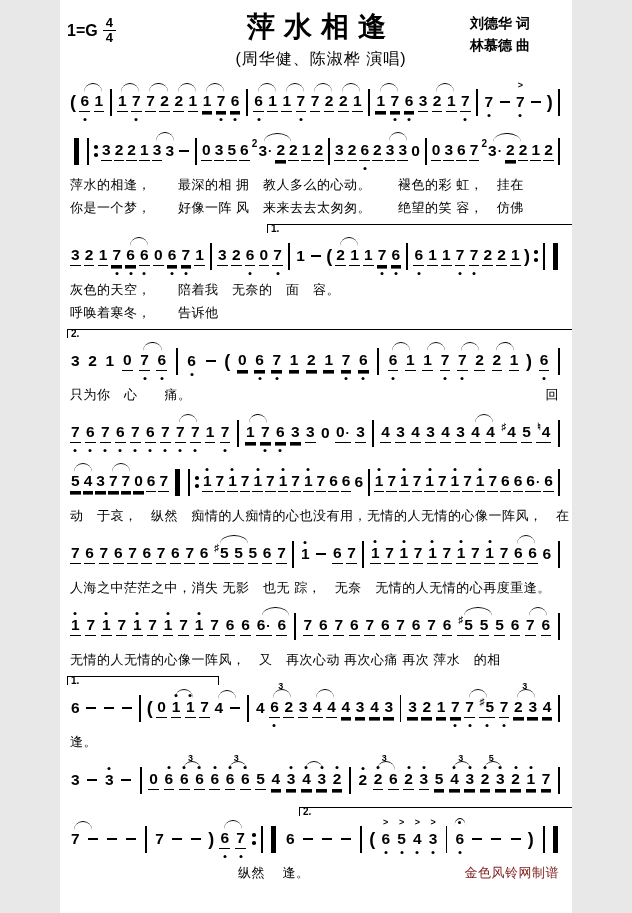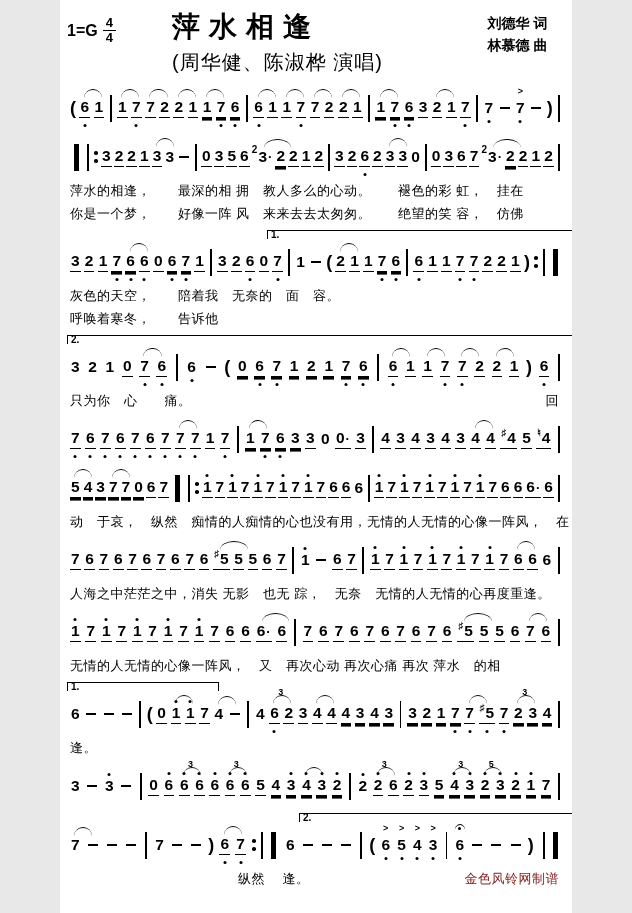--- a/index.html
+++ b/index.html
@@ -4,24 +4,24 @@
 <style>
   html,body{margin:0;padding:0;background:#e8e8e8}
   .page{width:512px;height:913px;background:#fff;color:#000;margin:0 auto;
         font-family:"Liberation Sans",sans-serif;box-sizing:border-box;
         padding:8px 7px 0 7px;overflow:hidden;position:relative}
   
   .header{display:flex;justify-content:space-between;align-items:flex-start;margin-bottom:10px}
   .key-time{width:105px;display:flex;align-items:center;gap:5px;font-size:16px;font-weight:bold;padding-top:8px}
   .ts{display:inline-flex;flex-direction:column;align-items:center;font-size:13px;line-height:1.1;font-weight:bold}
   .ts .tstop{border-bottom:1.6px solid #000;padding:0 3px}
-  .title-wrap{flex:1;text-align:left}
+  .title-wrap{flex:1;text-align:center}
   .title{font-size:28px;font-weight:bold;letter-spacing:9px}
-  .performers{font-size:20px;margin-top:3px;letter-spacing:1px}
-  .credits{width:95px;text-align:center;font-size:14px;font-weight:bold;line-height:1.6;padding-top:4px}
+  .performers{font-size:16px;margin-top:3px;letter-spacing:1px}
+  .credits{width:95px;text-align:left;font-size:14px;font-weight:bold;line-height:1.6;padding-top:4px}
   
   .system{position:relative;margin-bottom:5px}
   .volta{border-top:1.7px solid #000;border-left:1.7px solid #000;border-right:1.7px solid #000;
          height:9px;position:relative;box-sizing:border-box;margin-bottom:1px}
   .volta-label{position:absolute;top:-1px;left:3px;font-size:10px;font-weight:bold;line-height:1}
   .notes-row{display:flex;justify-content:space-between;align-items:center;height:44px;padding:0 2px}
   .tok{position:relative;display:inline-flex;align-items:center;font-size:15.5px;font-weight:bold;line-height:1;margin:0 1px}
   .tok .body{position:relative;padding:1px 1px 2px;display:inline-flex;align-items:center}
   .u1 .body{border-bottom:1.6px solid #000}
   .u2 .body{border-bottom:1.6px solid #000;box-shadow:0 2.6px 0 #000}

